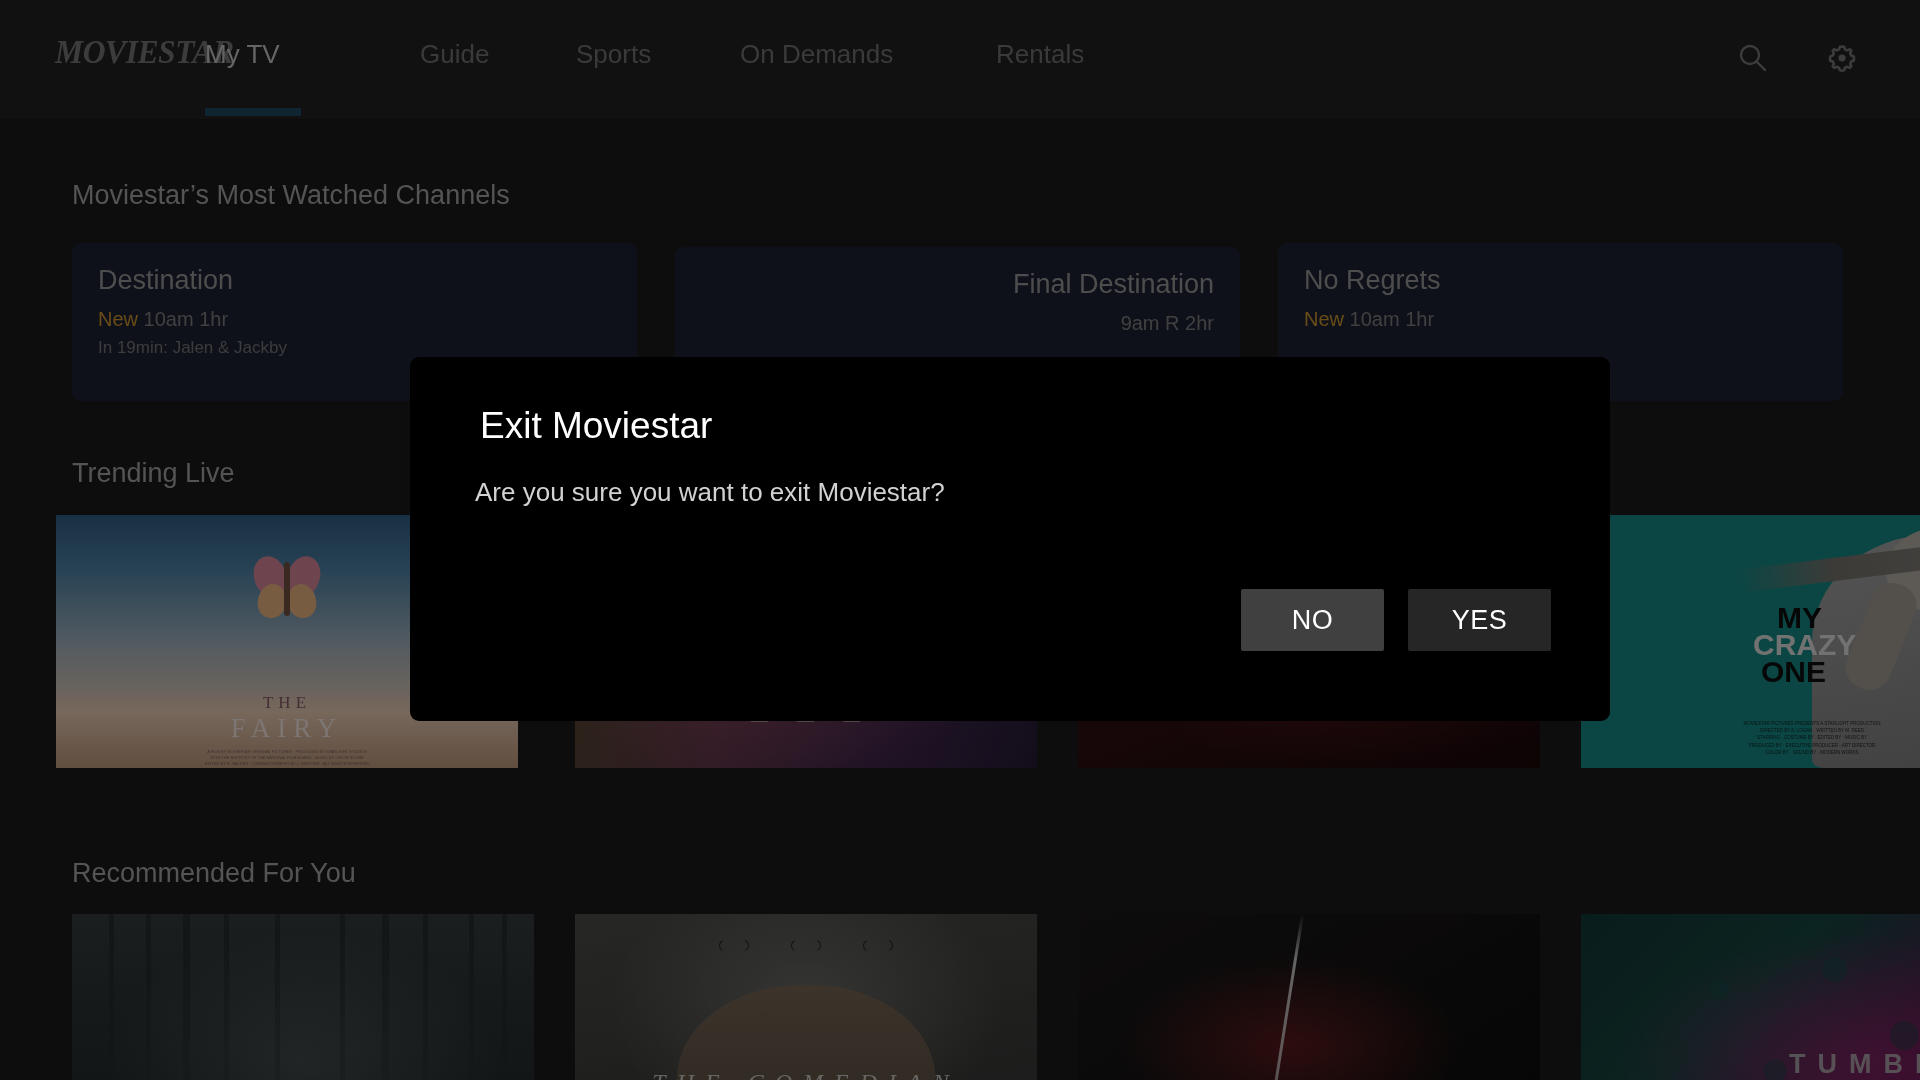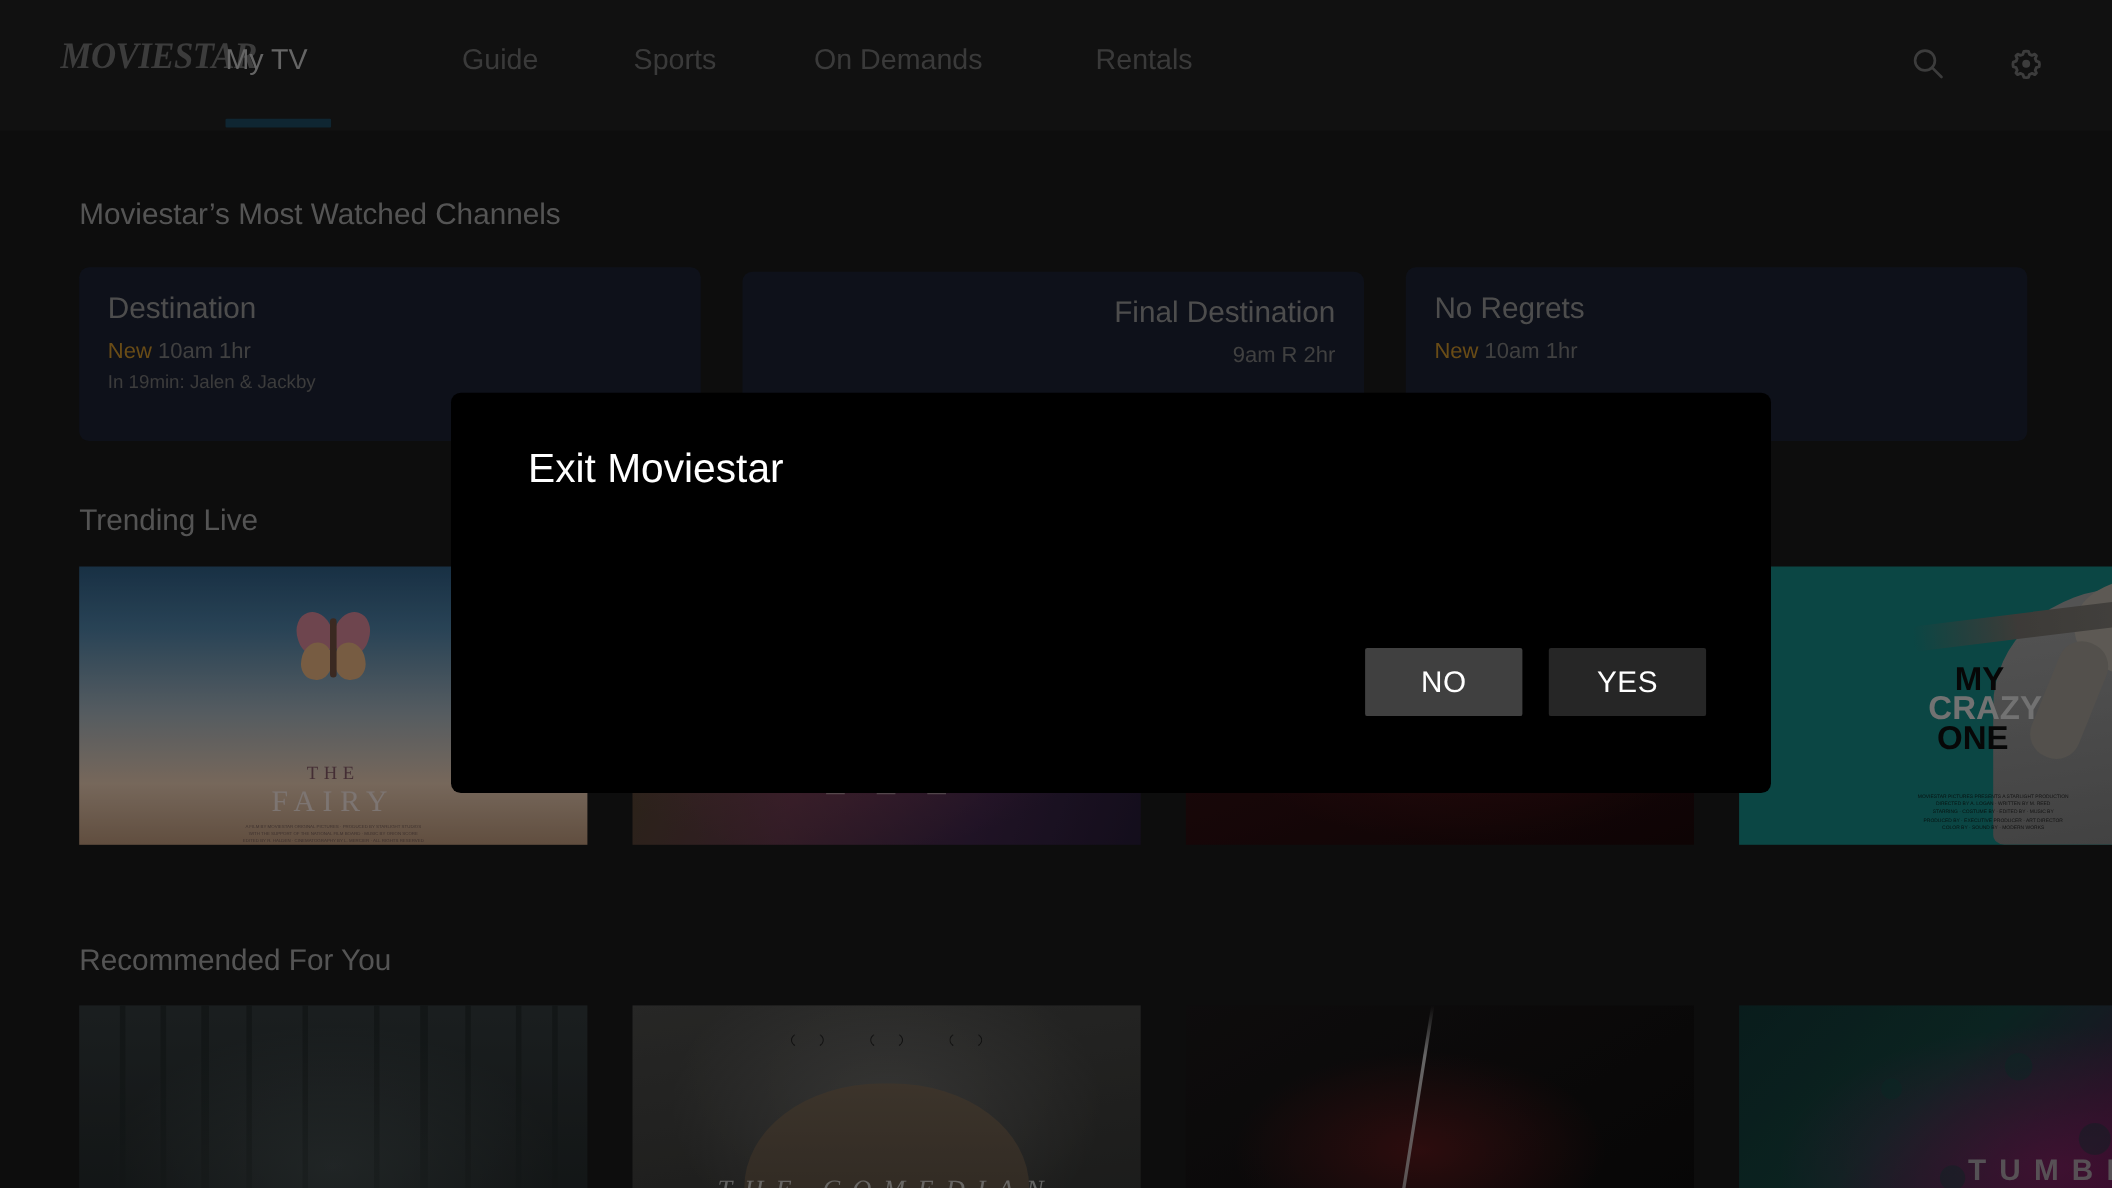--- a/index.html
+++ b/index.html
@@ -328,21 +328,21 @@
       <div class="chmeta"><span>9am R 2hr</span></div>
     </div>
 
     <div class="chcard" style="left:1278px; top:124px; width:565px; height:158px;">
       <div class="chtitle">No Regrets</div>
       <div class="chmeta"><span class="new">New</span> <span>10am 1hr</span></div>
     </div>
 
     <div class="section-title" style="left:72px; top:339px;">Trending Live</div>
 
-    <div class="poster bg-fairy" style="left:72px; top:396px; width:462px; height:253px;">
+    <div class="poster bg-fairy" style="left:56px; top:396px; width:462px; height:253px;">
       <div class="fairy-body">
         <div class="fairy-wing tl"></div>
           <div class="fairy-wing tr"></div>
         <div class="fairy-wing bl"></div>
           <div class="fairy-wing br"></div>
         <div class="fairy-thorax"></div>
       </div>
       <div class="ptitle fairy-title-the" style="top:178px;">THE</div>
       <div class="ptitle fairy-title-main" style="top:198px;">FAIRY</div>
       <div class="fairy-credits" style="top:234px; white-space:pre-line;">A FILM BY MOVIESTAR ORIGINAL PICTURES · PRODUCED BY STARLIGHT STUDIOS
@@ -414,17 +414,18 @@
       <div class="ptitle tumble-t1" style="top:135px; text-align:left; padding-left:208px;">TUMBLE</div>
 
     </div>
 
   </div>
 
   <div id="scrim"></div>
 
   <div id="modal">
     <div id="modal-title">Exit Moviestar</div>
+    <div id="modal-message">Are you sure you want to exit Moviestar?</div>
     <button class="modal-btn" id="btn-no">NO</button>
     <button class="modal-btn" id="btn-yes">YES</button>
   </div>
 
 </div>
 
 </body></html>

